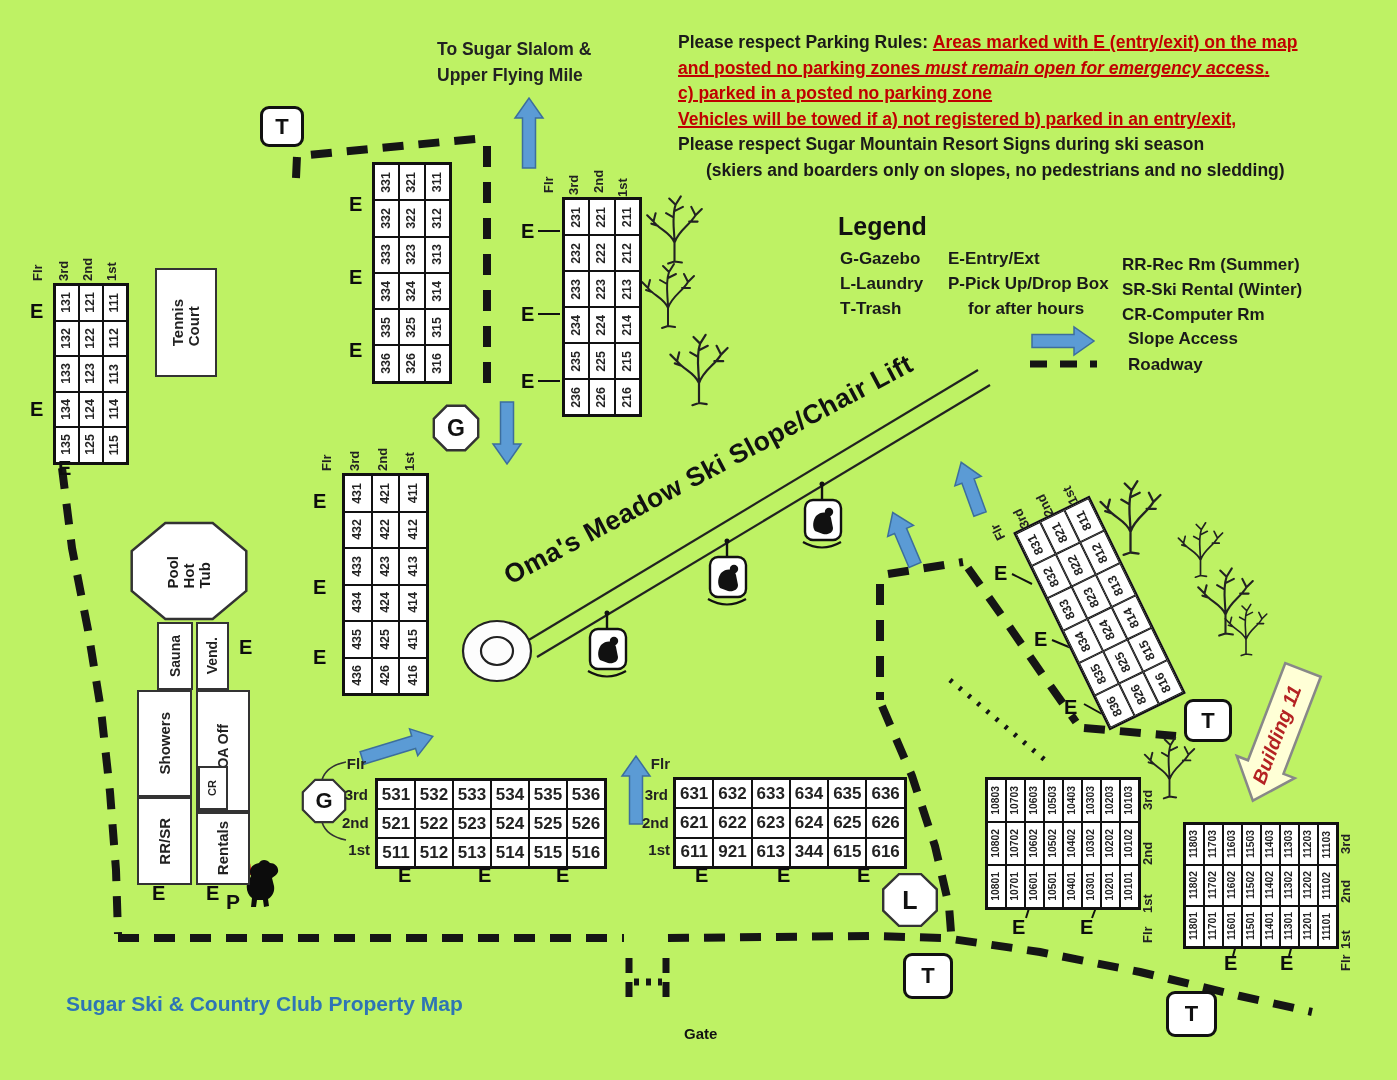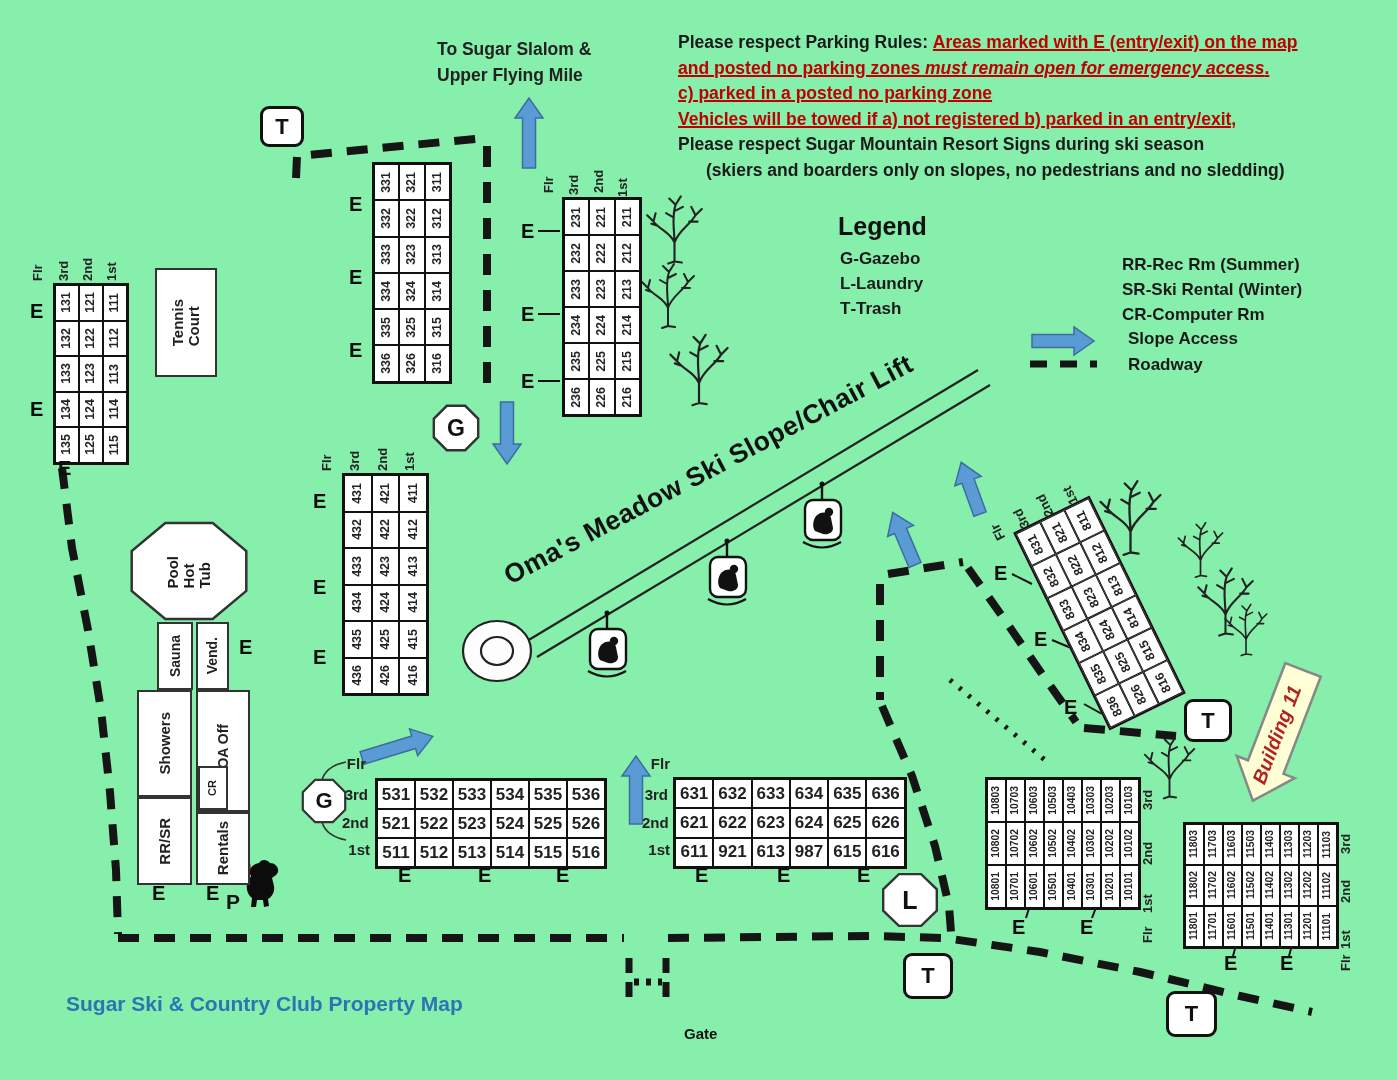--- a/index.html
+++ b/index.html
@@ -1,16 +1,16 @@
 <!DOCTYPE html>
 <html><head>
 <meta charset="utf-8">
 <style>
   html,body{margin:0;padding:0;background:#fff;}
-  .map{position:relative;width:1397px;height:1080px;background:#86efac;overflow:hidden;
+  .map{position:relative;width:1397px;height:1080px;background:#bef264;overflow:hidden;
        font-family:"Liberation Sans",sans-serif;color:#1a1a1a;}
   .abs{position:absolute;}
   .vtext{writing-mode:vertical-rl;transform:rotate(180deg);white-space:pre-line;line-height:1.05;}
   .vgrid{position:absolute;display:grid;border:2.5px solid #111;background:#fff;box-sizing:border-box;}
   .vgrid .cell{border:1.4px solid #111;display:flex;align-items:center;justify-content:center;
        font-weight:700;color:#222;overflow:hidden;}
   .hdr{position:absolute;font-weight:700;color:#222;font-size:13px;}
   .flabel{position:absolute;font-weight:700;color:#222;font-size:15px;text-align:right;}
   .e-label{position:absolute;font-weight:700;font-size:20px;color:#0d0d0d;}
   .t-icon{position:absolute;border:3.5px solid #111;border-radius:9px;background:#fff;
@@ -52,20 +52,25 @@
       <div class="rule-line"><span class="r u b">c) parked in a posted no parking zone</span></div>
       <div class="rule-line"><span class="r u b">Vehicles will be towed if a) not registered b) parked in an entry/exit,</span></div>
       <div class="rule-line"><span class="b">Please respect Sugar Mountain Resort Signs during ski season</span></div>
       <div class="rule-line indent"><span class="b">(skiers and boarders only on slopes, no pedestrians and no sledding)</span></div>
     </div>
   <div class="legend-title">Legend</div>
   <div class="legend-col" id="legend-col1" style="left:840px;top:246px">
       <div class="row"><span class="k">G</span><span class="v">-Gazebo</span></div>
       <div class="row"><span class="k">L</span><span class="v">-Laundry</span></div>
       <div class="row"><span class="k">T</span><span class="v">-Trash</span></div>
+    </div>
+  <div class="legend-col" id="legend-col2" style="left:948px;top:246px">
+      <div class="row"><span class="k">E</span><span class="v">-Entry/Ext</span></div>
+      <div class="row"><span class="k">P</span><span class="v">-Pick Up/Drop Box</span></div>
+      <div class="row" style="padding-left: 20px;"><span class="k"></span><span class="v">for after hours</span></div>
     </div>
   <div class="legend-col" id="legend-col3" style="left:1122px;top:252px">
       <div class="row"><span class="k">RR</span><span class="v">-Rec Rm (Summer)</span></div>
       <div class="row"><span class="k">SR</span><span class="v">-Ski Rental (Winter)</span></div>
       <div class="row"><span class="k">CR</span><span class="v">-Computer Rm</span></div>
     </div>
   <div class="legend-extra" style="left:1128px;top:329px">Slope Access</div>
   <div class="legend-extra" style="left:1128px;top:355px">Roadway</div>
   <div class="map-title">Sugar Ski &amp; Country Club Property Map</div>
   <div class="gate-label">Gate</div>
@@ -464,21 +469,21 @@
       <div class="cell">
         <span>611</span>
       </div>
       <div class="cell">
         <span>921</span>
       </div>
       <div class="cell">
         <span>613</span>
       </div>
       <div class="cell">
-        <span>987</span>
+        <span>344</span>
       </div>
       <div class="cell">
         <span>615</span>
       </div>
       <div class="cell">
         <span>616</span>
       </div>
     </div>
     <div class="vgrid" style="left: 1057px; top: 503px; grid-template-columns: repeat(3, 27px); grid-auto-rows: 36px; font-size: 12.5px; transform: rotate(-26deg);">
       <div class="cell">

